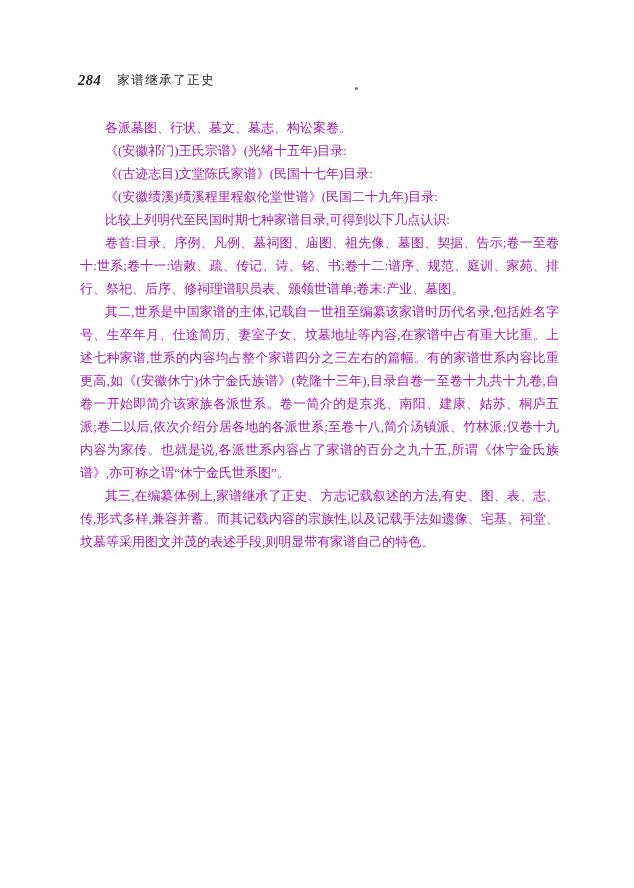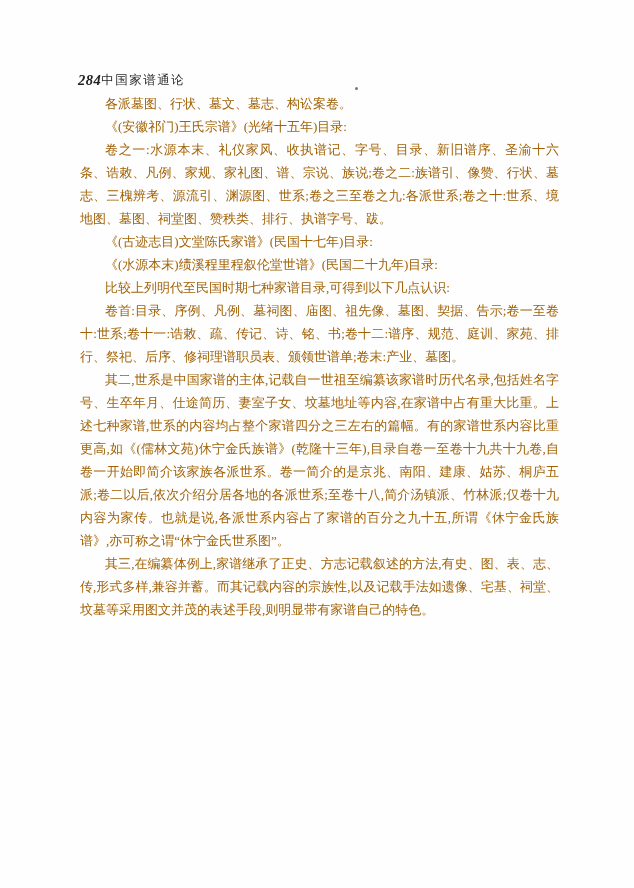--- a/index.html
+++ b/index.html
@@ -16,20 +16,21 @@
     font-family: "Liberation Serif", "DejaVu Serif", serif;
     color: #1c1c1c;
   }
   
   .running-header {
     position: absolute;
     left: 78px;
     top: 72px;
     display: flex;
     align-items: flex-start;
+    gap: 16px;
     white-space: nowrap;
   }
   .page-number {
     font-style: italic;
     font-weight: bold;
     font-size: 14.5px;
     letter-spacing: 0.5px;
     color: #222;
   }
   .book-title {
@@ -45,52 +46,51 @@
     width: 3px;
     height: 3px;
     border-radius: 50%;
     background: #555;
     opacity: 0.8;
   }
   
   .content {
     position: absolute;
     left: 80px;
-    top: 92px;
+    top: 116px;
     width: 479px;
     font-size: 13px;
     line-height: 23px;
     text-align: justify;
     text-justify: inter-ideograph;
-    color: #a16207;
+    color: #a21caf;
   }
   .content p {
     margin: 0;
     padding: 0;
     text-indent: 25px;
     word-break: break-all;
   }
 </style>
 </head>
 <body>
 
 <div class="page">
 
   <div class="running-header">
     <span class="page-number">284</span>
-    <span class="book-title">中国家谱通论</span>
+    <span class="book-title">家谱继承了正史</span>
   </div>
 
   <div class="scan-speck"></div>
 
   <div class="content">
     <p>各派墓图、行状、墓文、墓志、构讼案卷。</p>
     <p>《(安徽祁门)王氏宗谱》(光绪十五年)目录:</p>
-    <p>卷之一:水源本末、礼仪家风、收执谱记、字号、目录、新旧谱序、圣渝十六条、诰敕、凡例、家规、家礼图、谱、宗说、族说;卷之二:族谱引、像赞、行状、墓志、三槐辨考、源流引、渊源图、世系;卷之三至卷之九:各派世系;卷之十:世系、境地图、墓图、祠堂图、赞秩类、排行、执谱字号、跋。</p>
     <p>《(古迹志目)文堂陈氏家谱》(民国十七年)目录:</p>
-    <p>《(水源本末)绩溪程里程叙伦堂世谱》(民国二十九年)目录:</p>
+    <p>《(安徽绩溪)绩溪程里程叙伦堂世谱》(民国二十九年)目录:</p>
     <p>比较上列明代至民国时期七种家谱目录,可得到以下几点认识:</p>
     <p>卷首:目录、序例、凡例、墓祠图、庙图、祖先像、墓图、契据、告示;卷一至卷十:世系;卷十一:诰敕、疏、传记、诗、铭、书;卷十二:谱序、规范、庭训、家苑、排行、祭祀、后序、修祠理谱职员表、颁领世谱单;卷末:产业、墓图。</p>
-    <p>其二,世系是中国家谱的主体,记载自一世祖至编纂该家谱时历代名录,包括姓名字号、生卒年月、仕途简历、妻室子女、坟墓地址等内容,在家谱中占有重大比重。上述七种家谱,世系的内容均占整个家谱四分之三左右的篇幅。有的家谱世系内容比重更高,如《(儒林文苑)休宁金氏族谱》(乾隆十三年),目录自卷一至卷十九共十九卷,自卷一开始即简介该家族各派世系。卷一简介的是京兆、南阳、建康、姑苏、桐庐五派;卷二以后,依次介绍分居各地的各派世系;至卷十八,简介汤镇派、竹林派;仅卷十九内容为家传。也就是说,各派世系内容占了家谱的百分之九十五,所谓《休宁金氏族谱》,亦可称之谓“休宁金氏世系图”。</p>
+    <p>其二,世系是中国家谱的主体,记载自一世祖至编纂该家谱时历代名录,包括姓名字号、生卒年月、仕途简历、妻室子女、坟墓地址等内容,在家谱中占有重大比重。上述七种家谱,世系的内容均占整个家谱四分之三左右的篇幅。有的家谱世系内容比重更高,如《(安徽休宁)休宁金氏族谱》(乾隆十三年),目录自卷一至卷十九共十九卷,自卷一开始即简介该家族各派世系。卷一简介的是京兆、南阳、建康、姑苏、桐庐五派;卷二以后,依次介绍分居各地的各派世系;至卷十八,简介汤镇派、竹林派;仅卷十九内容为家传。也就是说,各派世系内容占了家谱的百分之九十五,所谓《休宁金氏族谱》,亦可称之谓“休宁金氏世系图”。</p>
     <p>其三,在编纂体例上,家谱继承了正史、方志记载叙述的方法,有史、图、表、志、传,形式多样,兼容并蓄。而其记载内容的宗族性,以及记载手法如遗像、宅基、祠堂、坟墓等采用图文并茂的表述手段,则明显带有家谱自己的特色。</p>
   </div>
 
 </div>
 
 </body></html>

